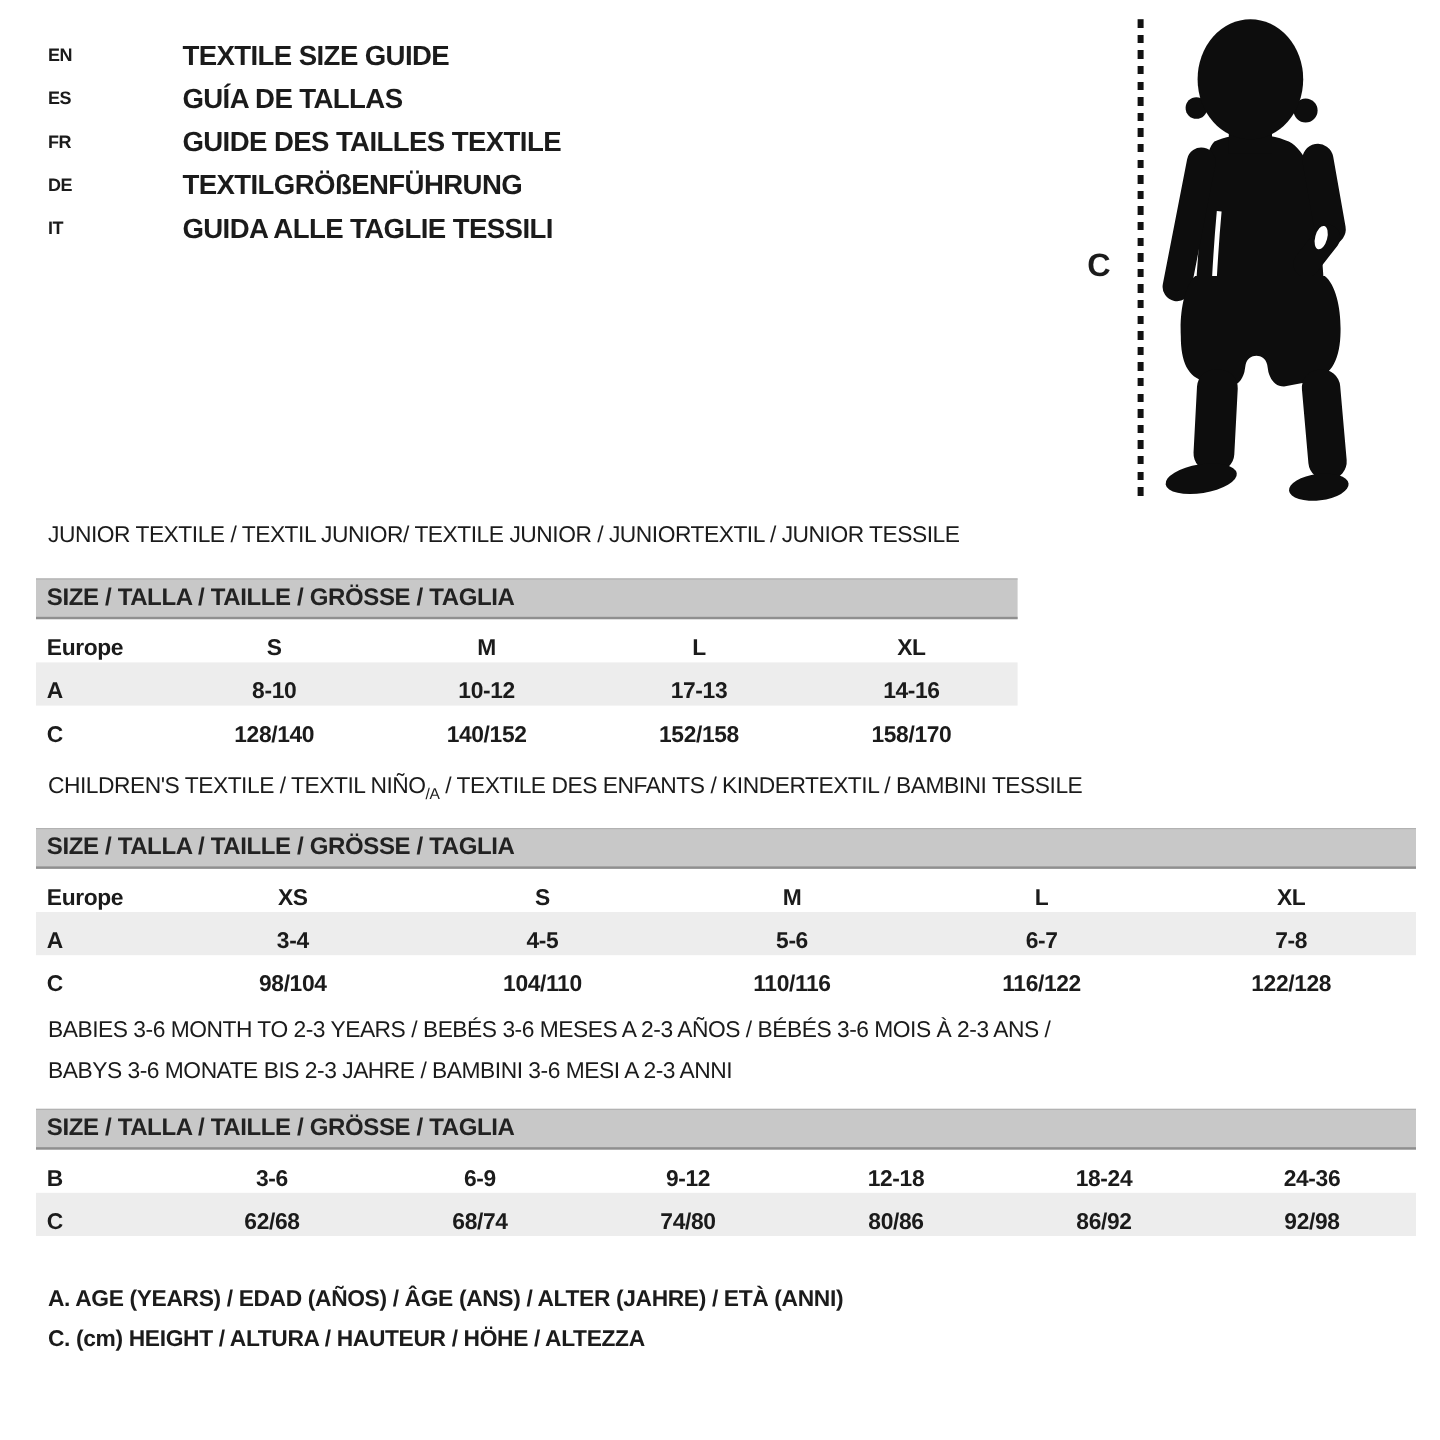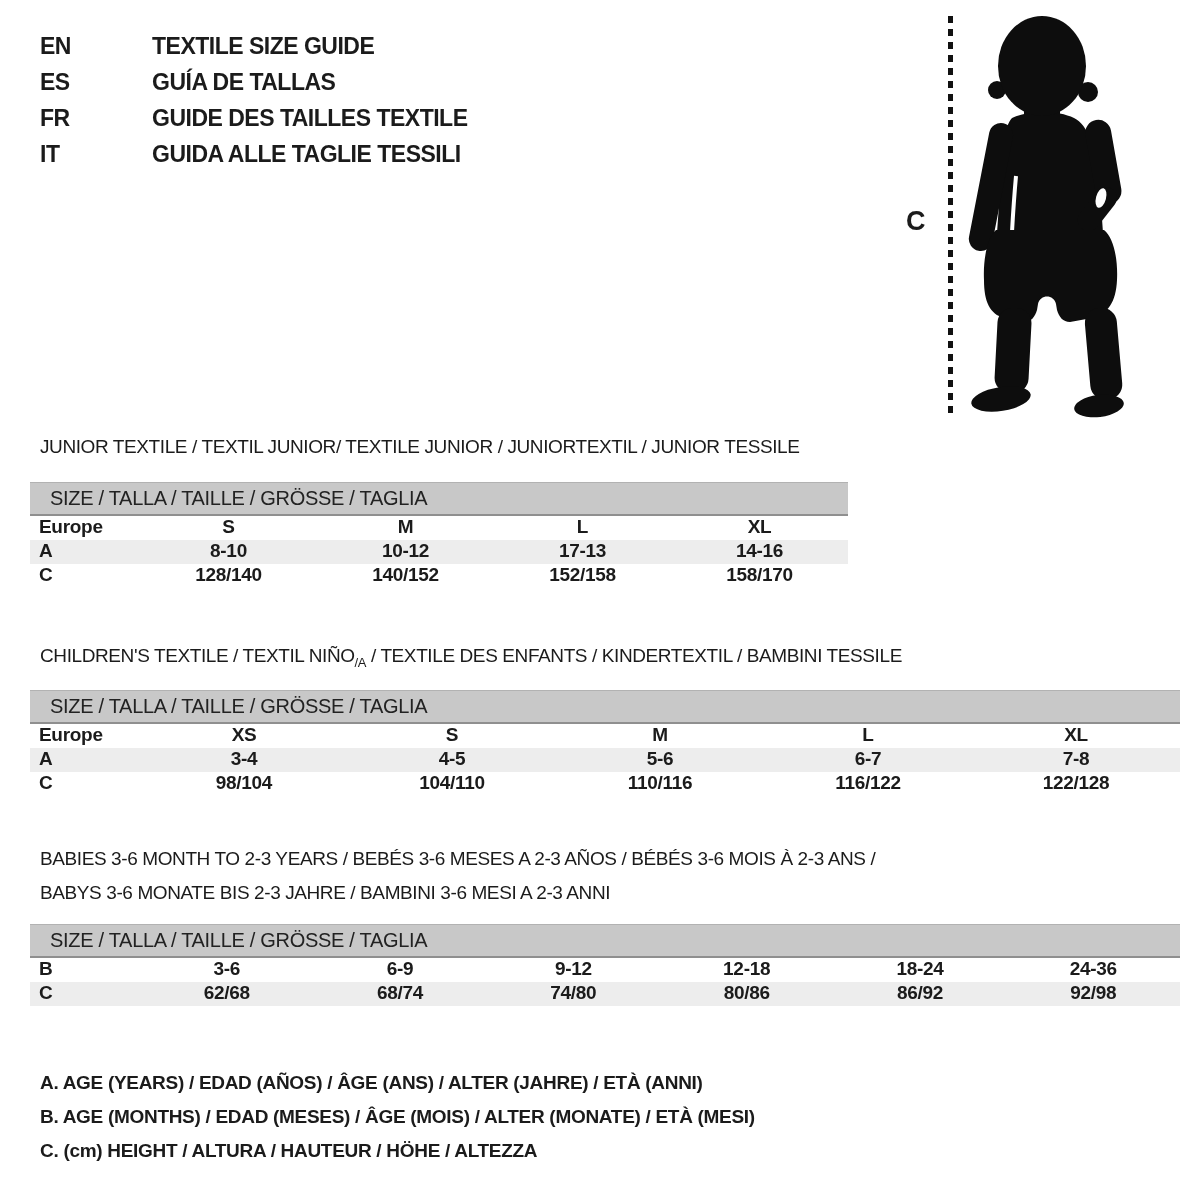--- a/index.html
+++ b/index.html
@@ -3,21 +3,21 @@
 <meta charset="utf-8">
 <style>
   html,body{margin:0;padding:0;background:#ffffff;}
   .canvas{
     position:relative;width:1200px;height:1200px;background:#ffffff;
     font-family:"Liberation Sans",sans-serif;color:#1b1b1b;overflow:hidden;
   }
   
   .lang-list{position:absolute;left:40px;top:28px;}
   .lang-row{display:flex;height:36px;align-items:center;}
-  .lang-code{width:76px;font-weight:bold;font-size:23px;letter-spacing:-0.5px;}
+  .lang-code{width:76px;font-weight:bold;font-size:15px;letter-spacing:-0.5px;}
   .lang-title{font-weight:bold;font-size:23px;letter-spacing:-0.5px;white-space:nowrap;margin-left:36px;}
 
   
   .dashed-line{
     position:absolute;left:948px;top:16px;width:5px;height:400px;
     background:repeating-linear-gradient(to bottom,#111 0 7px,transparent 7px 13px);
   }
   .c-label{position:absolute;left:906px;top:206px;font-size:27px;font-weight:bold;}
   .baby-svg{position:absolute;left:968px;top:8px;}
 
@@ -25,24 +25,24 @@
   .section-title{
     position:absolute;left:40px;font-weight:normal;font-size:19px;
     letter-spacing:-0.4px;white-space:nowrap;
   }
   .sub-a{font-size:13px;vertical-align:-5px;}
 
   
   .table{position:absolute;}
   .band{
     height:31px;background:#c8c8c8;border-top:1px solid #b2b2b2;border-bottom:2px solid #8f8f8f;
-    font-size:20px;font-weight:normal;line-height:31px;padding-left:20px;color:#222222;
+    font-size:20px;font-weight:bold;line-height:31px;padding-left:9px;color:#222222;
     letter-spacing:-0.3px;box-sizing:content-box;
   }
-  .trow{display:flex;height:24px;align-items:flex-start;font-weight:bold;font-size:19px;letter-spacing:-0.3px;}
+  .trow{display:flex;height:36px;align-items:flex-end;font-weight:bold;font-size:19px;letter-spacing:-0.3px;}
   .trow.alt{background:#ededed;}
   .tlabel{width:110px;padding-left:9px;box-sizing:border-box;}
   .tcell{flex:1;text-align:center;}
 
   
   .legend{position:absolute;left:40px;top:1066px;}
   .legend-line{height:34px;display:flex;align-items:center;font-weight:bold;font-size:19px;letter-spacing:-0.3px;white-space:nowrap;}
 </style>
 </head>
 <body>
@@ -54,20 +54,24 @@
       <span class="lang-code">EN</span>
       <span class="lang-title">TEXTILE SIZE GUIDE</span>
     </div>
     <div class="lang-row">
       <span class="lang-code">ES</span>
       <span class="lang-title">GUÍA DE TALLAS</span>
     </div>
     <div class="lang-row">
       <span class="lang-code">FR</span>
       <span class="lang-title">GUIDE DES TAILLES TEXTILE</span>
+    </div>
+    <div class="lang-row">
+      <span class="lang-code">DE</span>
+      <span class="lang-title">TEXTILGRÖßENFÜHRUNG</span>
     </div>
     <div class="lang-row">
       <span class="lang-code">IT</span>
       <span class="lang-title">GUIDA ALLE TAGLIE TESSILI</span>
     </div>
   </div>
 
   <div class="dashed-line"></div>
   <div class="c-label">C</div>
   <svg class="baby-svg" width="170" height="415" viewBox="0 0 170 415" aria-hidden="true">
@@ -179,17 +183,16 @@
       <span class="tcell">68/74</span>
       <span class="tcell">74/80</span>
       <span class="tcell">80/86</span>
       <span class="tcell">86/92</span>
       <span class="tcell">92/98</span>
     </div>
   </div>
 
   <div class="legend">
     <div class="legend-line">A. AGE (YEARS) / EDAD (AÑOS) / ÂGE (ANS) / ALTER (JAHRE) / ETÀ (ANNI)</div>
-    <div class="legend-line">B. AGE (MONTHS) / EDAD (MESES) / ÂGE (MOIS) / ALTER (MONATE) / ETÀ (MESI)</div>
     <div class="legend-line">C. (cm) HEIGHT / ALTURA / HAUTEUR / HÖHE / ALTEZZA</div>
   </div>
 
 </div>
 
 </body></html>

